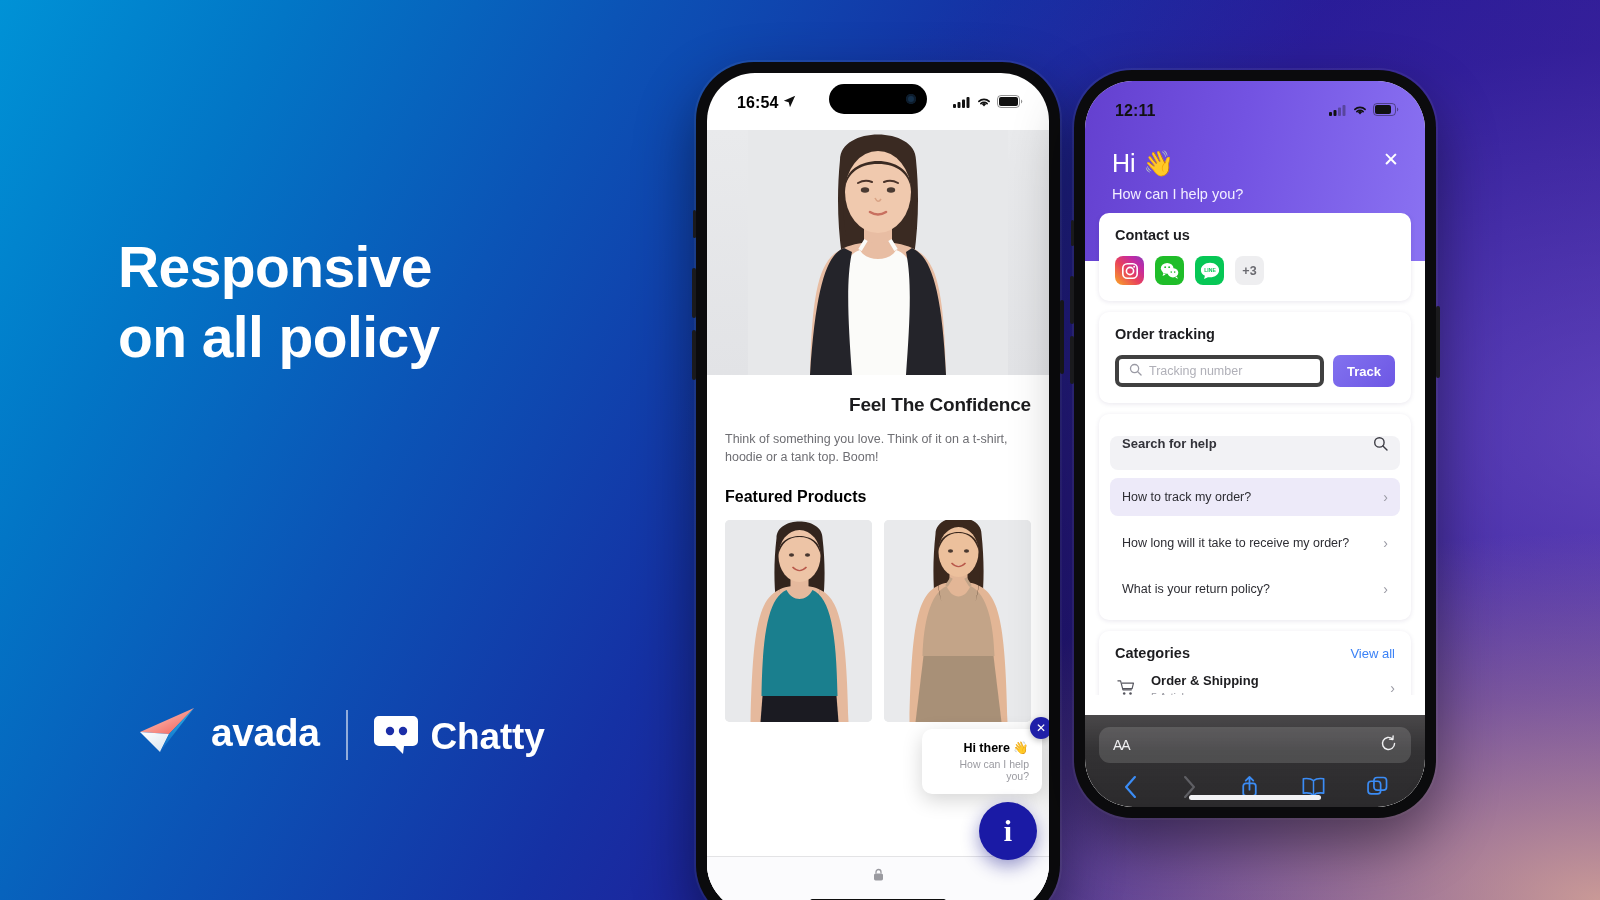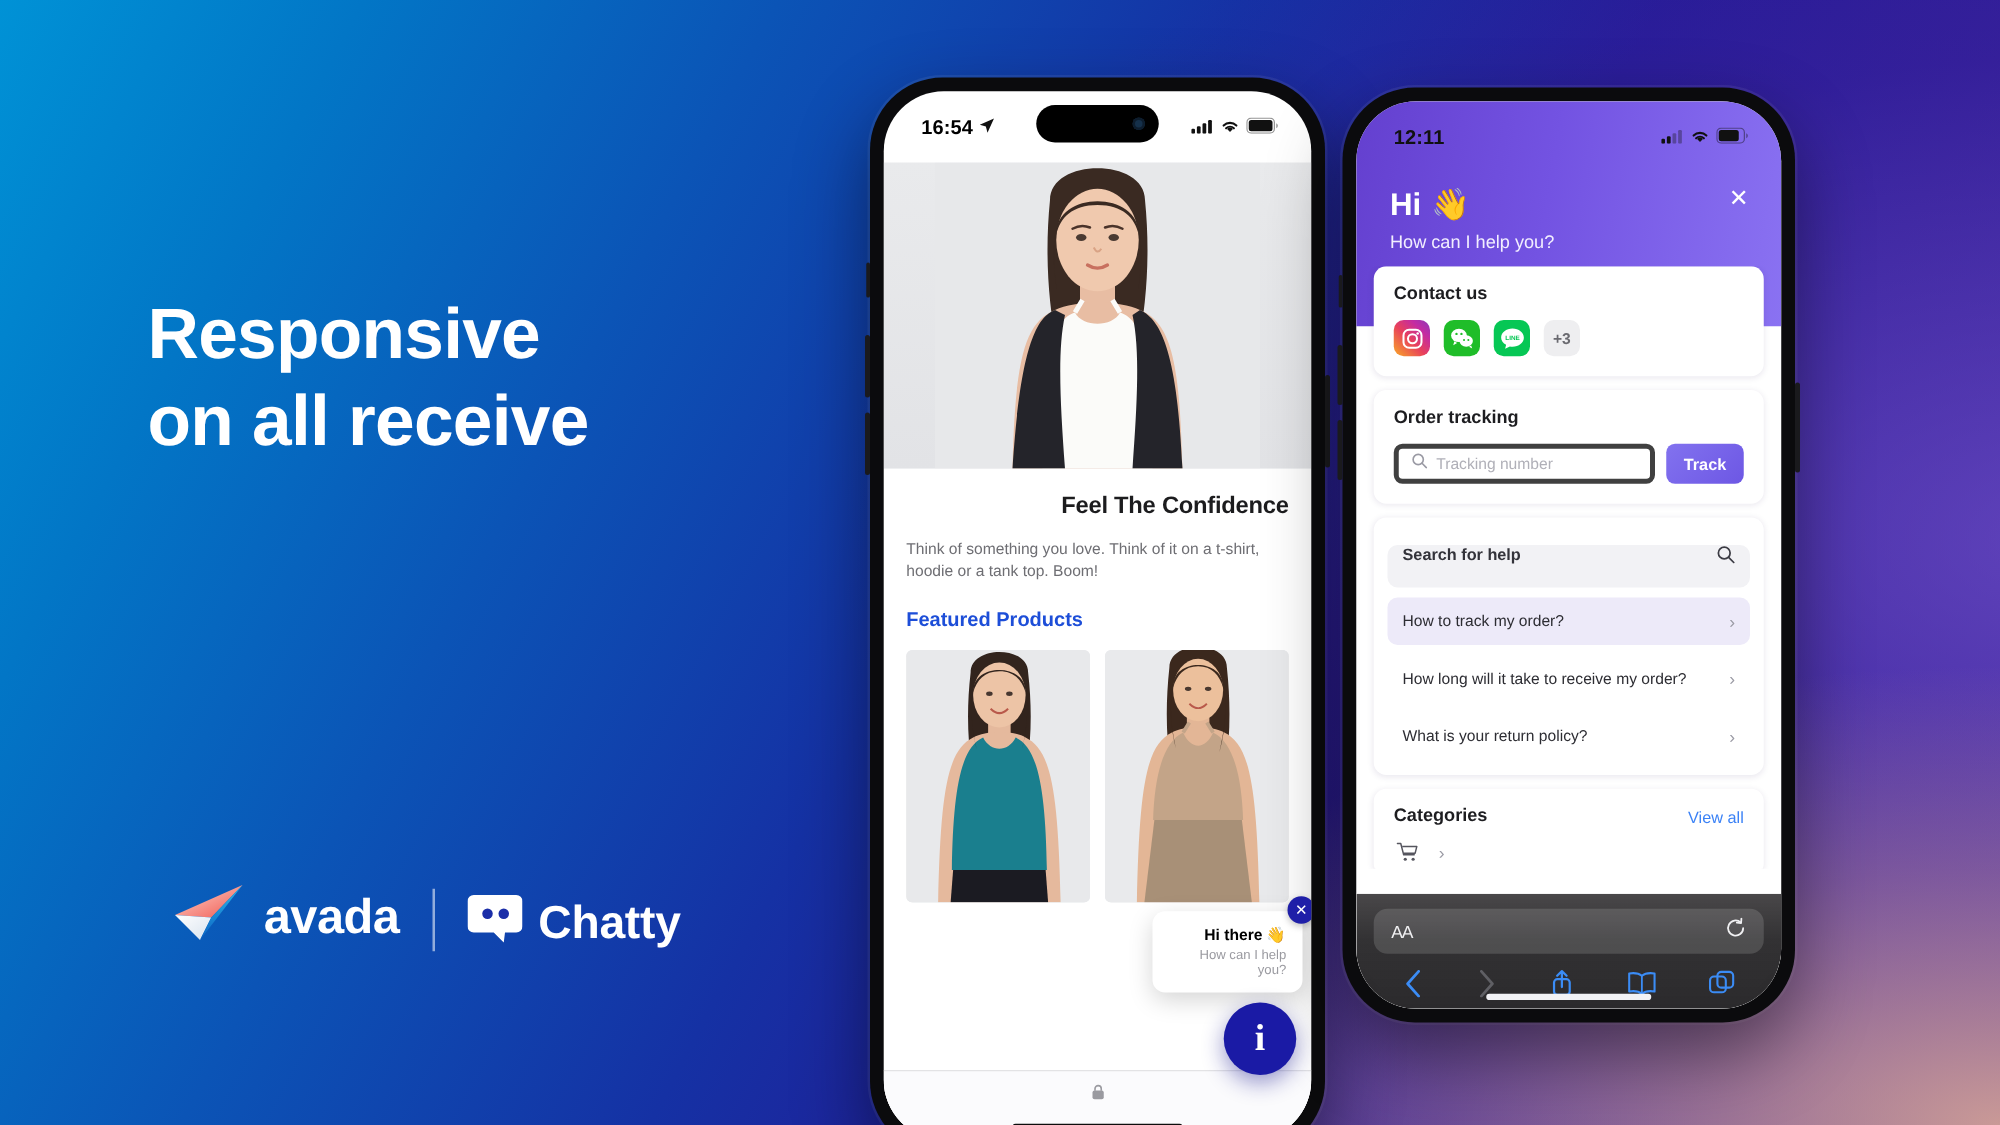--- a/index.html
+++ b/index.html
@@ -70,21 +70,21 @@
   
   .p1-hero {
     position: absolute; top: 57px; left: 0; right: 0; height: 245px;
     background: linear-gradient(180deg,#e9eaec 0%, #e2e3e6 100%);
     overflow: hidden;
   }
   .model-a { position:absolute; left:50%; top:0; transform: translateX(-50%); width: 260px; height: 245px; }
   .p1-body { position: absolute; top: 302px; left: 0; right: 0; bottom: 0; background: #fff; padding: 0 18px; }
   .p1-title { text-align: right; font-size: 19px; font-weight: 700; color: #1c1c1e; margin-top: 19px; letter-spacing: -.2px;}
   .p1-desc { margin-top: 14px; font-size: 12.5px; line-height: 1.45; color: #6e6e73; }
-  .p1-sub { margin-top: 22px; font-size: 16px; font-weight: 700; color: #1d4ed8; }
+  .p1-sub { margin-top: 22px; font-size: 16px; font-weight: 700; color: #000000; }
   .p1-grid { margin-top: 14px; display: flex; gap: 12px; }
   .p-card { flex: 1; height: 202px; border-radius: 5px; background: #e8e9eb; overflow: hidden; position: relative; }
 
   .p1-safari {
     position: absolute; bottom: 0; left: 0; right: 0; height: 56px;
     border-top: 1px solid #e3e3e5; background: #fbfbfd;
     display:flex; align-items:flex-start; justify-content:center; padding-top: 10px;
   }
   .home-ind { position: absolute; bottom: 8px; left: 50%; transform: translateX(-50%); width: 136px; height: 5px; border-radius: 3px; background: #0d0d0d; }
 
@@ -106,21 +106,21 @@
     background: #1a1aa5; display:flex; align-items:center; justify-content:center; z-index: 9;
     box-shadow: 0 6px 18px rgba(20,20,140,.45); color: #fff; font-size: 30px; font-weight: 700;
     font-family: "Liberation Serif", serif;
   }
 
   
   .w-header {
     position: absolute; top: 0; left: 0; right: 0; height: 180px;
     background: linear-gradient(100deg, #6440cf 0%, #7353e2 45%, #8a72f2 100%);
   }
-  .w-hi { position: absolute; left: 27px; top: 68px; color:#fff; font-size: 25px; font-weight: 700; display:flex; align-items:center; gap:8px; }
+  .w-hi { position: absolute; left: 27px; top: 68px; color:#fff; font-size: 25px; font-weight: 400; display:flex; align-items:center; gap:8px; }
   .w-sub { position: absolute; left: 27px; top: 105px; color:#f2eeff; font-size: 14.5px; }
   .w-close { position:absolute; right: 26px; top: 69px; color:#fff; font-size: 19px; line-height: 1; }
 
   .w-scroll { position: absolute; top: 132px; left: 0; right: 0; bottom: 112px; padding: 0 14px; overflow: hidden; }
   .card { background:#fff; border-radius: 10px; margin-bottom: 11px; box-shadow: 0 1px 5px rgba(40,20,90,.10); }
   .card-pad { padding: 14px 16px 16px; }
   .card-h { font-size: 14.5px; font-weight: 700; color: #1d1d20; }
 
   .social-row { display: flex; align-items: center; gap: 11px; margin-top: 13px; }
   .sico { width: 29px; height: 29px; border-radius: 8px; display:flex; align-items:center; justify-content:center; }
@@ -179,21 +179,21 @@
   .s-tools .ti.dim { color: #5f5f64; }
   .home-ind-dark { position: absolute; bottom: 7px; left: 50%; transform: translateX(-50%); width: 132px; height: 5px; border-radius: 3px; background: #f2f2f5; }
 </style>
 </head>
 <body>
 
 <div class="stage">
 
   <div class="headline">
     <span>Responsive</span>
-    <span class="l2">on all receive</span>
+    <span class="l2">on all policy</span>
   </div>
 
   <div class="brandbar">
     <div class="brand-avada">
       <span>
         <svg width="62" height="50" viewBox="0 0 62 50">
           <defs>
             <linearGradient id="gA" x1="0" y1="0" x2="1" y2="1">
               <stop offset="0" stop-color="#ffd9cf"></stop>
                 <stop offset="1" stop-color="#f0574f"></stop>
@@ -508,20 +508,24 @@
 
             <div class="cat-row">
               <span class="cat-ico">
                 <svg width="18" height="18" viewBox="0 0 20 20">
                   <path d="M1 2 h3 l2.6 10 h9.4" fill="none" stroke="#55555e" stroke-width="1.3" stroke-linecap="round" stroke-linejoin="round"></path>
                   <path d="M5.3 4.6 h13 l-1.5 6 h-10.2" fill="none" stroke="#55555e" stroke-width="1.3" stroke-linejoin="round"></path>
                   <circle cx="8" cy="16" r="1.4" fill="#55555e"></circle>
                   <circle cx="15" cy="16" r="1.4" fill="#55555e"></circle>
                 </svg>
               </span>
+              <span class="cat-txt">
+                <span class="cat-t" style="display:block;">Order &amp; Shipping</span>
+                <span class="cat-s" style="display:block;">5 Articles</span>
+              </span>
               <span class="chev">›</span>
             </div>
 
           </div>
         </div>
       </div>
 
       <div class="s-safari">
         <div class="s-url">
           <span class="s-aa">AA</span>

